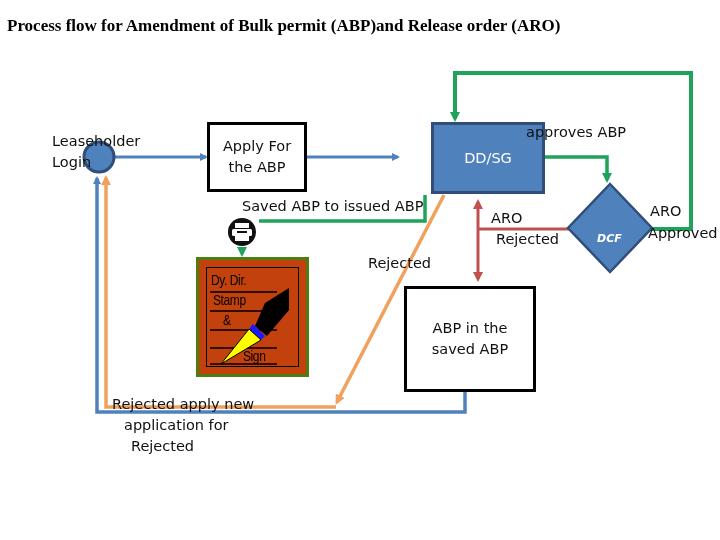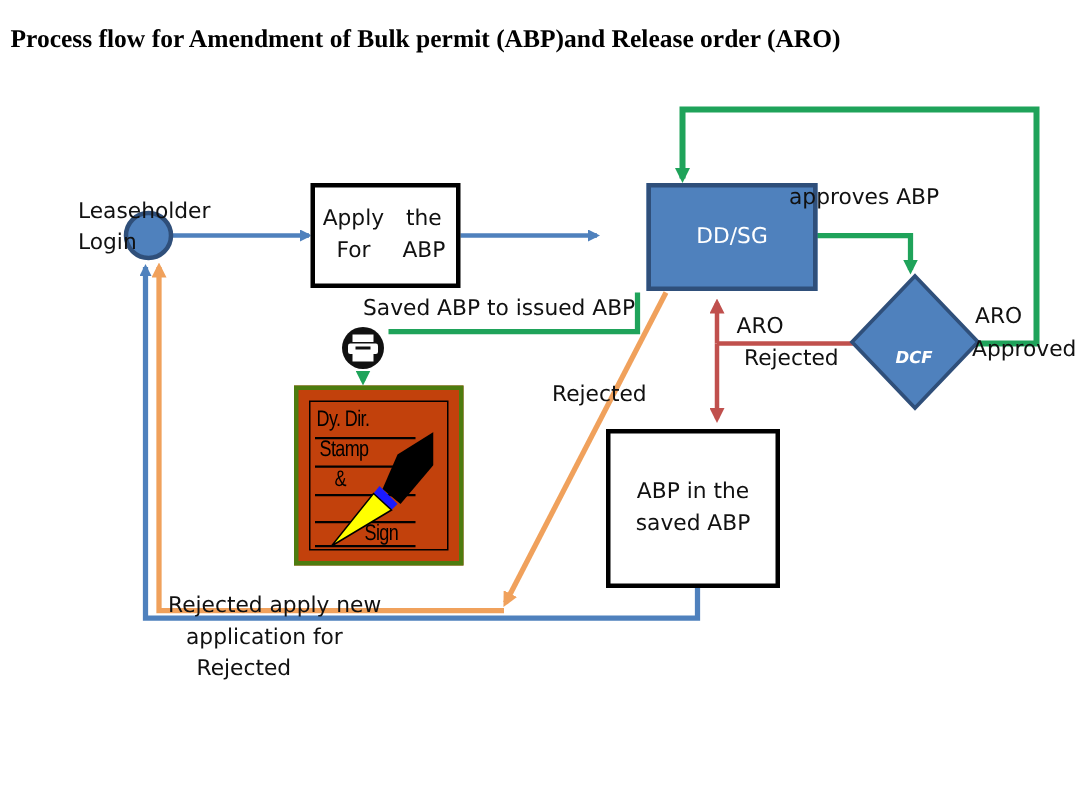--- a/index.html
+++ b/index.html
@@ -68,21 +68,21 @@
     <rect x="235" y="236" width="14" height="5" fill="#fff"></rect>
     <rect x="237" y="231" width="10" height="2" fill="#111"></rect>
   </g>
 </svg>
 
 <div class="lbl" style="left:52px; top:101px;margin-top:30px;">
   <div>Leaseholder</div>
   <div>Login</div>
 </div>
 
-<div class="box box-black" style="left:207px; top:122px; width:100px; height:70px; flex-direction:row;">
+<div class="box box-black" style="left:207px; top:122px; width:100px; height:70px; flex-direction:column;">
   <div>Apply For</div>
   <div>the ABP</div>
 </div>
 
 <div class="box box-blue" style="left:399px; top:122px; width:114px; height:72px;">
   <span>DD/SG</span>
 </div>
 
 <div class="diamond-label" style="left:597px; top:232px;font-style:italic;">DCF</div>
 
@@ -91,21 +91,21 @@
 <div class="lbl" style="left:242px; top:196px;">Saved ABP to issued ABP</div>
 
 <div class="lbl" style="left:491px; top:208px;">ARO</div>
 <div class="lbl" style="left:496px; top:229px;">Rejected</div>
 
 <div class="lbl" style="left:368px; top:253px;">Rejected</div>
 
 <div class="lbl" style="left:650px; top:201px;">ARO</div>
 <div class="lbl" style="left:648px; top:223px;">Approved</div>
 
-<div class="box box-black" style="left:404px; top:286px; width:116px; height:106px; flex-direction:column;align-items:center;">
+<div class="box box-black" style="left:404px; top:286px; width:132px; height:106px; flex-direction:column;align-items:center;">
   <div>ABP in the</div>
   <div>saved ABP</div>
 </div>
 
 <div class="stamp">
   <div class="stamp-inner">
     <svg width="82" height="104" viewBox="0 0 82 104" style="position:absolute;left:0;top:0;">
       <line x1="3" y1="24" x2="70" y2="24" stroke="#000" stroke-width="1.5"></line>
       <line x1="3" y1="43" x2="70" y2="43" stroke="#000" stroke-width="1.5"></line>
       <line x1="3" y1="62" x2="70" y2="62" stroke="#000" stroke-width="1.5"></line>

